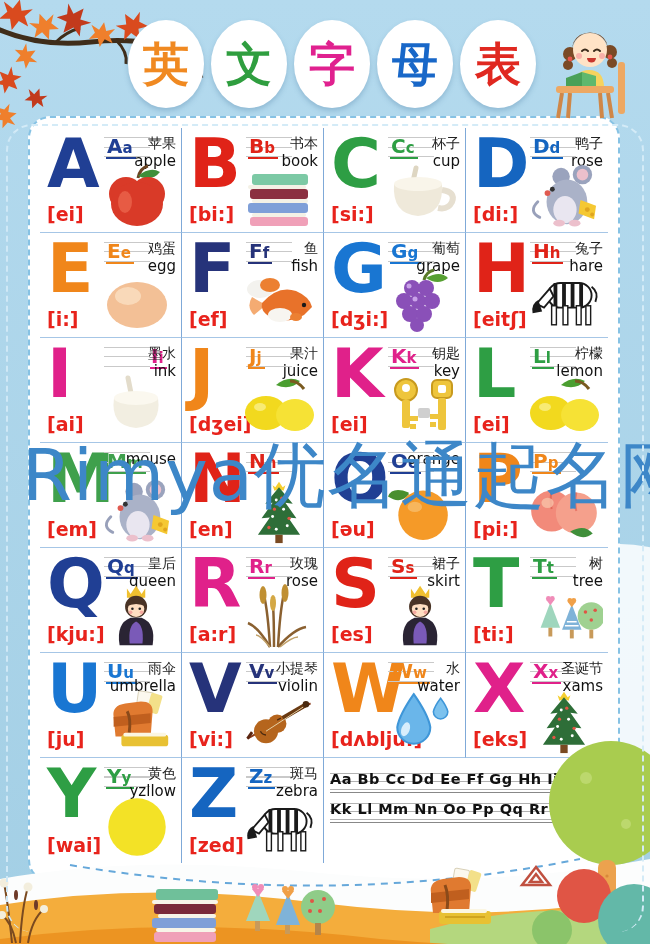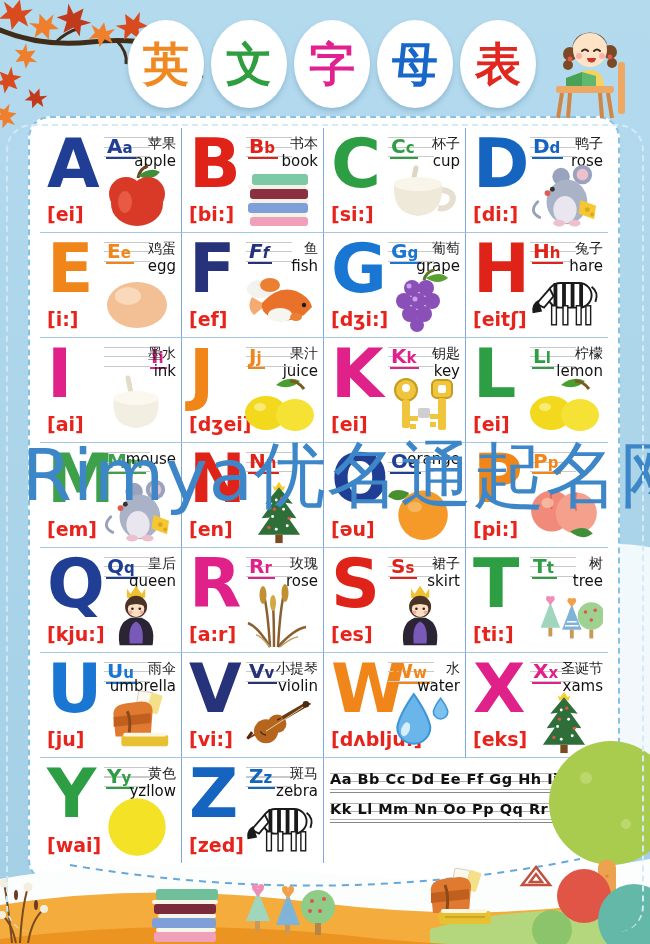--- a/index.html
+++ b/index.html
@@ -212,21 +212,21 @@
     </div>
     <div class="pron">[i:]</div>
     <div class="icon"><svg viewBox="0 0 78 64">
               <ellipse cx="39" cy="36" rx="30" ry="23" fill="#f3c096"></ellipse>
               <ellipse cx="30" cy="27" rx="13" ry="9" fill="#fadbbd" opacity="0.9"></ellipse>
             </svg></div>
   </div>
         <div class="cell">
     <div class="big-letter" style="color: rgb(38, 51, 122);">F</div>
     <div class="pair">
-      <span class="pair-text" style="color: rgb(38, 51, 122); font-style: italic;"><span class="cap">F</span><span class="low">f</span></span>
+      <span class="pair-text" style="color: rgb(38, 51, 122);"><span class="cap">F</span><span class="low">f</span></span>
     </div>
     <div class="word">
       <div class="word-cn">鱼</div>
       <div class="word-en">fish</div>
     </div>
     <div class="pron">[ef]</div>
     <div class="icon"><svg viewBox="0 0 78 60">
               <ellipse cx="20" cy="18" rx="13" ry="9" fill="#f3f2ee"></ellipse>
               <ellipse cx="30" cy="14" rx="10" ry="7" fill="#ec8032"></ellipse>
               <path d="M12 26 Q6 36 14 44 L26 34 Z" fill="#f4ab72"></path>

